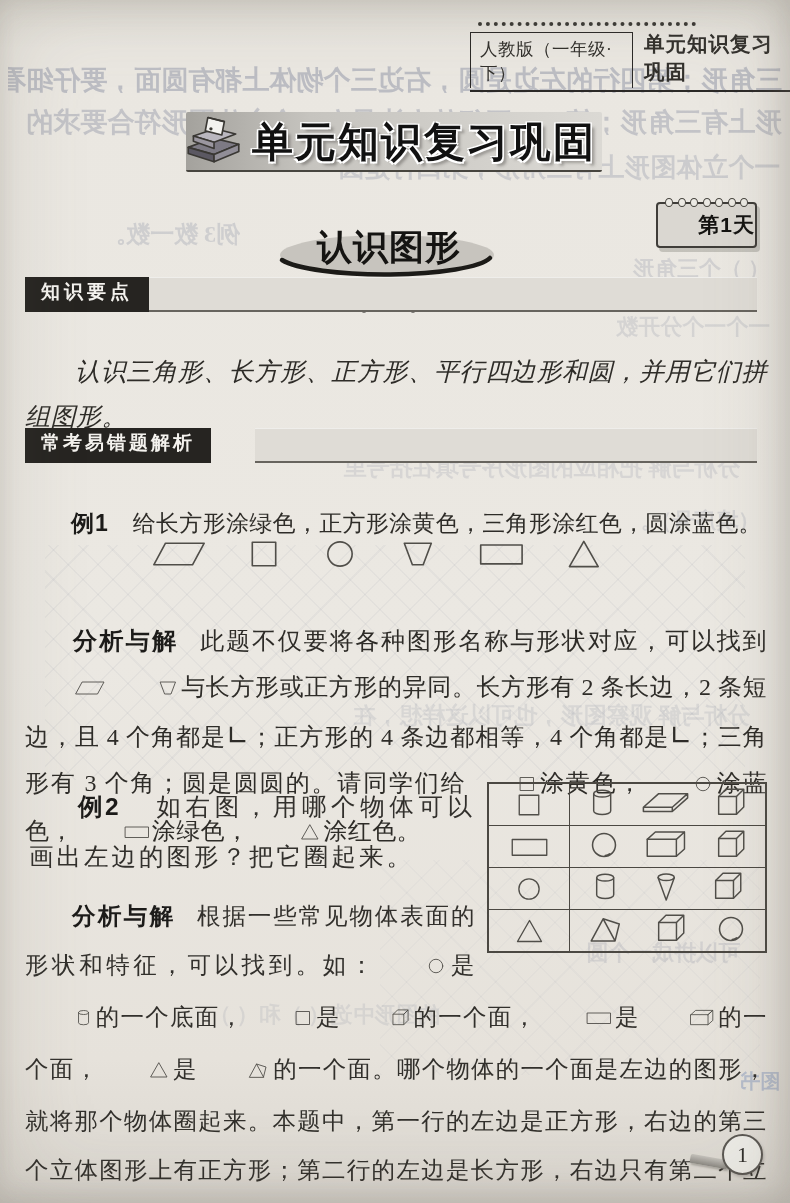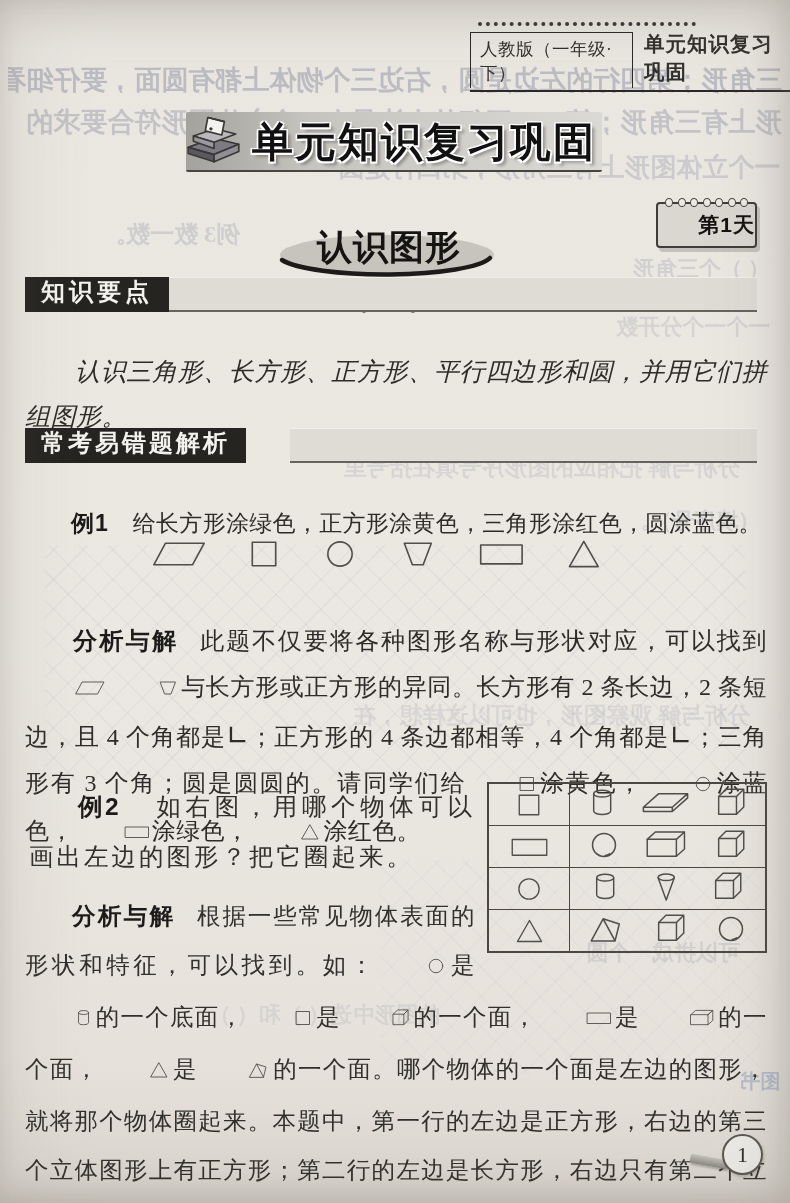--- a/index.html
+++ b/index.html
@@ -37,21 +37,21 @@
     font-family:"Liberation Sans","DejaVu Sans",sans-serif;font-weight:900;font-size:35px;letter-spacing:1px;color:#151412;}
   .day-badge{position:absolute;top:202px;left:656px;width:97px;height:42px;background:#dad7d1;
     border:2.2px solid #3f3d39;border-radius:4px;box-shadow:3px 4px 0 rgba(60,57,50,.22);
     display:flex;align-items:center;justify-content:flex-end;}
   .day-badge .label{font-family:"Liberation Sans","DejaVu Sans",sans-serif;font-weight:800;font-size:21px;color:#141311;letter-spacing:1px;}
   .spiral{position:absolute;top:-6px;left:7px;right:7px;display:flex;justify-content:space-between;}
   .spiral span{width:6px;height:7px;border:1.4px solid #47453f;border-radius:50%;background:#eceae4;}
   
   .section-head{position:absolute;left:25px;right:33px;height:35px;display:flex;align-items:stretch;}
   .head-label{background:#262421;color:#f4f2ee;font-family:"Liberation Sans","DejaVu Sans",sans-serif;
-    font-weight:700;font-size:24px;letter-spacing:4px;padding:3px 16px 9px;display:flex;align-items:center;}
+    font-weight:700;font-size:19px;letter-spacing:4px;padding:3px 16px 9px;display:flex;align-items:center;}
   .head-strip{flex:1;background:#dfdcd6;border-bottom:2px solid #67645e;box-shadow:inset 0 1px 0 rgba(255,255,255,.5);}
   
   .para{position:absolute;left:25px;width:742px;text-align:justify;color:#2e2c28;}
   .indent{text-indent:2em;}
   .blabel{font-family:"Liberation Sans","DejaVu Sans",sans-serif;font-weight:700;color:#1c1b19;letter-spacing:1px;}
   .knowledge-text{top:324px;font-size:25px;line-height:45px;letter-spacing:.5px;font-style:italic;}
   .ex1-q{top:480px;font-size:23px;line-height:40px;letter-spacing:.3px;}
   .an1{top:594px;font-size:24px;line-height:45.5px;letter-spacing:.4px;}
   .angle{font-size:1.15em;font-family:"DejaVu Sans",sans-serif;}
   

